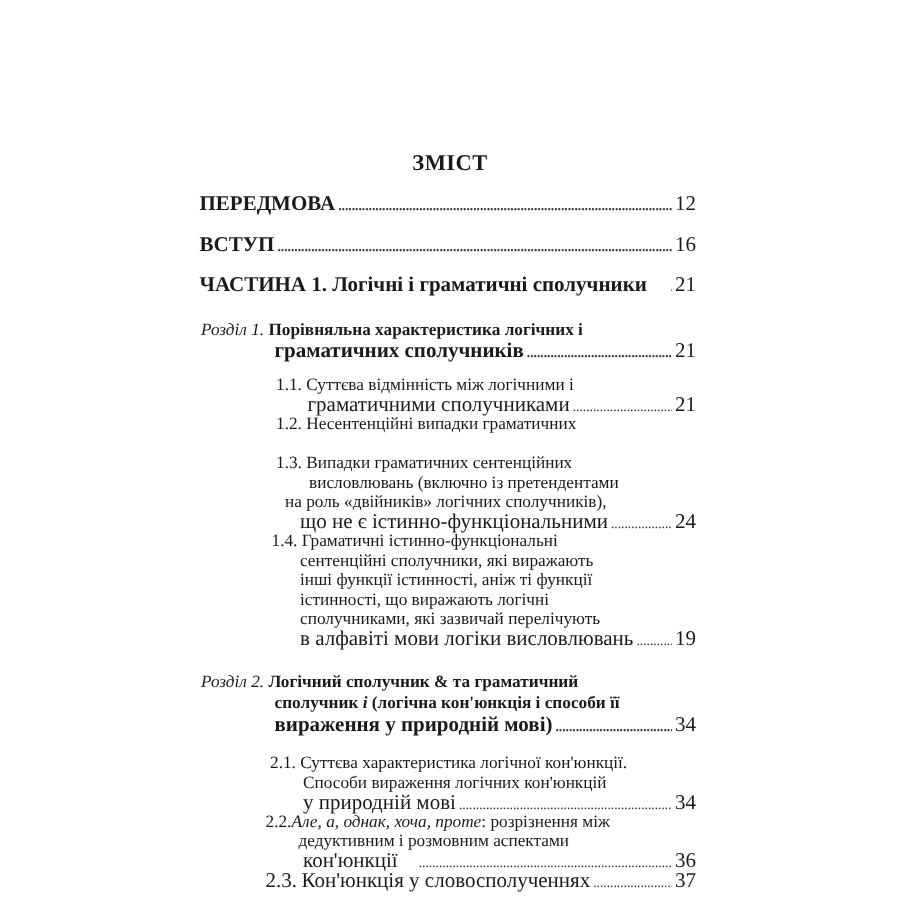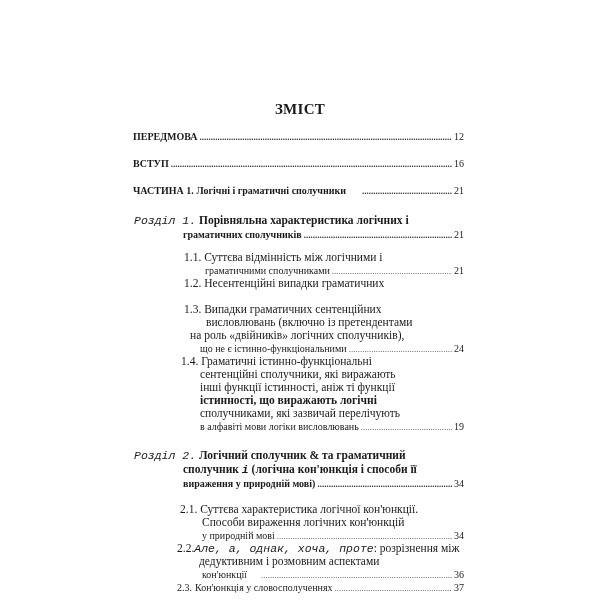--- a/index.html
+++ b/index.html
@@ -2,26 +2,26 @@
 <html><head>
 <meta charset="utf-8">
 <style>
   html, body { margin:0; padding:0; background:#ffffff; }
   body { width:600px; height:600px; position:relative; overflow:hidden;
          font-family:"Liberation Serif", "DejaVu Serif", serif; color:#1a1a1a; }
   .page { position:absolute; left:0; top:0; width:514px; height:600px; background:#fff;margin-top:48px; }
   .title { position:absolute; left:0; width:600px; top:53px; text-align:center;
            font-weight:bold; font-size:15px; letter-spacing:0.3px; }
   .line { position:absolute; font-size:11.5px; line-height:13px; white-space:nowrap; }
-  .row { position:absolute; display:flex; align-items:baseline; font-size:10px; line-height:13px; white-space:nowrap; }
+  .row { position:absolute; display:flex; align-items:baseline; font-size:14px; line-height:13px; white-space:nowrap; }
   .row .dots { flex:1; overflow:hidden; margin:0 2px; color:#333; letter-spacing:0px; }
   .row .dots::after { content:"........................................................................................................................................................................................................"; font-size:9px; }
   .row .num { text-align:right; }
   .b { font-weight:bold; }
-  .i { font-style:italic;font-family:Liberation Mono, monospace; }
+  .i { font-style:italic; }
   .pagenum { position:absolute; left:0; width:600px; text-align:center; top:563px; font-size:12px; }
 </style>
 </head>
 <body>
 
 <div class="page">
 
   <div class="title">ЗМІСТ</div>
 
   <div class="row b" style="left:133px; width:331px; top:82px;">
@@ -79,21 +79,21 @@
     <span class="dots"></span>
     <span class="num">24</span>
   </div>
 
   <div class="line" style="left:181px; top:307px;">
     <span>1.4.</span>
     <span>Граматичні істинно-функціональні</span>
   </div>
   <div class="line" style="left:200px; top:333px;">інші функції істинності, аніж ті функції</div>
   <div class="line" style="left:200px; top:320px;">сентенційні сполучники, які виражають</div>
-  <div class="line" style="left:200px; top:346px;font-weight:bold;">істинності, що виражають логічні</div>
+  <div class="line" style="left:200px; top:346px;">істинності, що виражають логічні</div>
   <div class="line" style="left:200px; top:359px;">сполучниками, які зазвичай перелічують</div>
   <div class="row" style="left:200px; width:264px; top:372px;">
     <span>в алфавіті мови логіки висловлювань</span>
     <span class="dots"></span>
     <span class="num">19</span>
   </div>
 
   <div class="line b" style="left:134px; top:401px;">
     <span class="i" style="font-weight:normal">Розділ 2.</span>
     <span>Логічний сполучник &amp; та граматичний</span>

